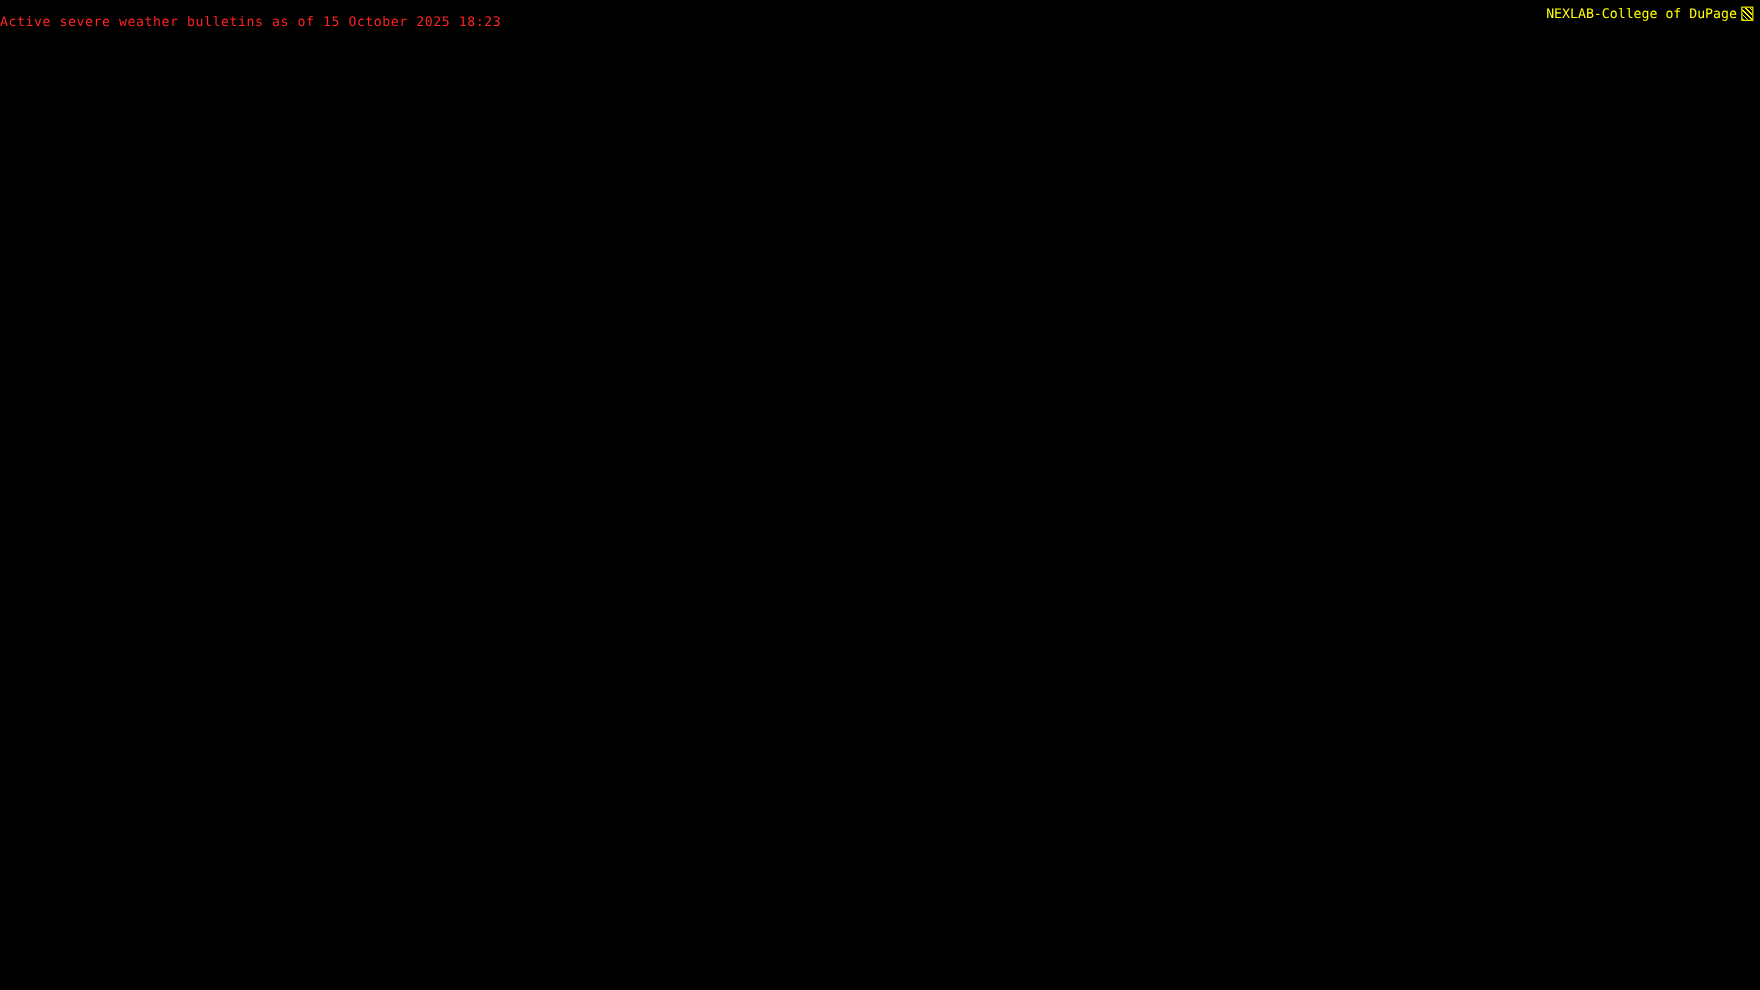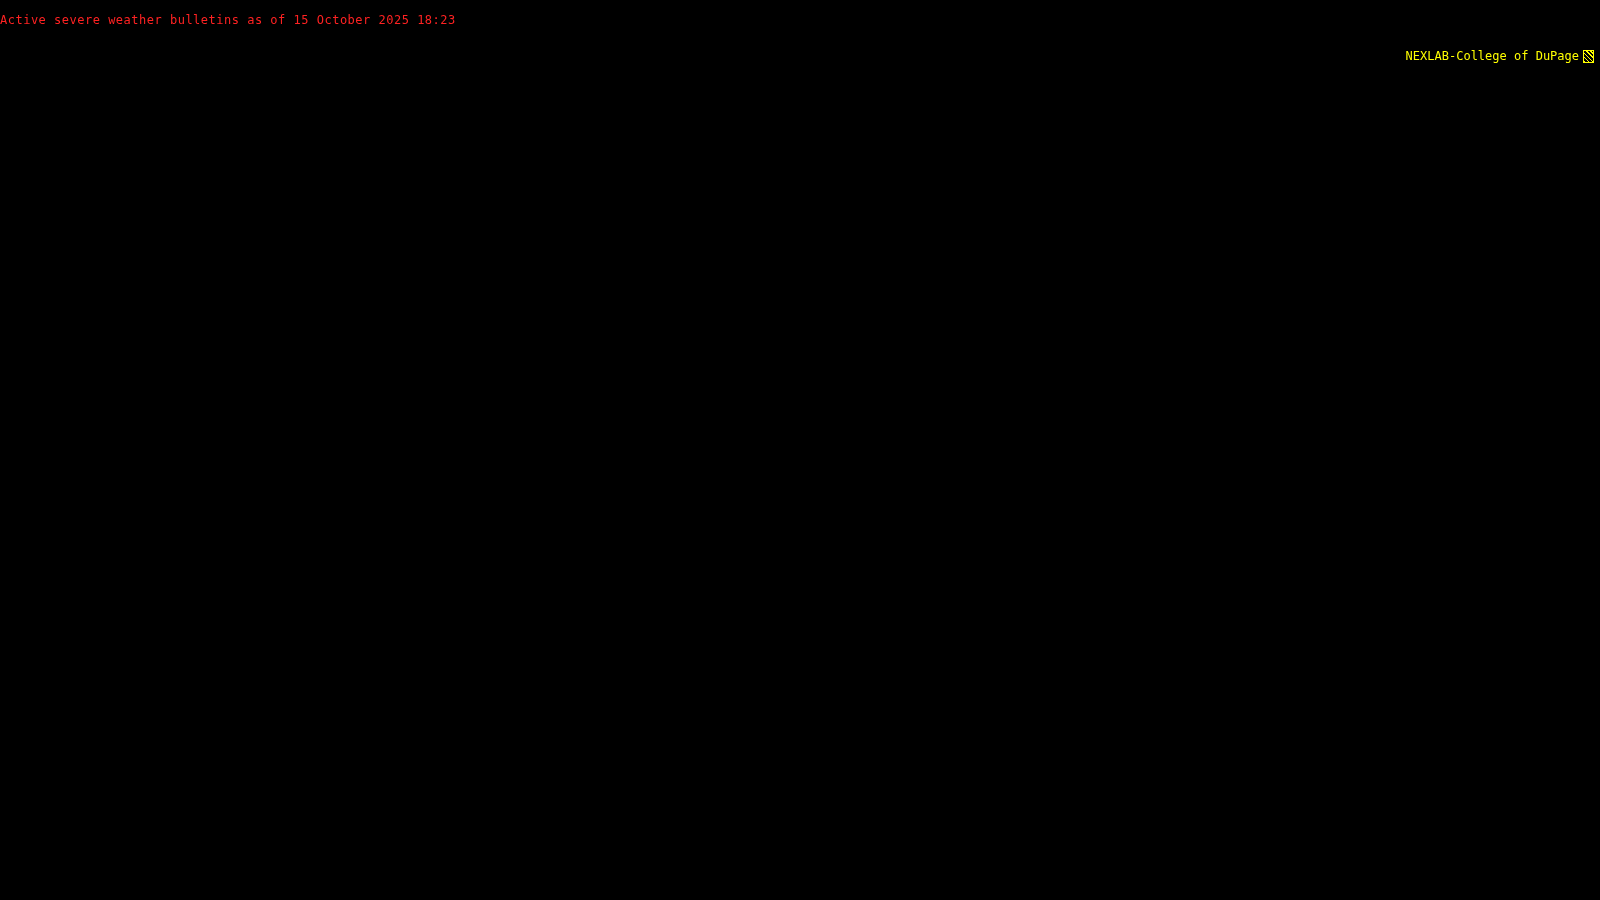--- a/index.html
+++ b/index.html
@@ -34,21 +34,20 @@
     letter-spacing: 0.5px;
     white-space: pre;
   }
   .credit {
     position: absolute;
     top: 5px;
     right: 6px;
     display: flex;
     align-items: center;
     gap: 4px;
-    margin-top: 44px;
   }
   .credit-text {
     white-space: pre;
   }
   .credit-icon {
     display: inline-block;
     width: 9px;
     height: 11px;
     border: 1px solid #ffff00;
     background-image: repeating-linear-gradient(45deg, #ffff00 0 1px, transparent 1px 3px);

